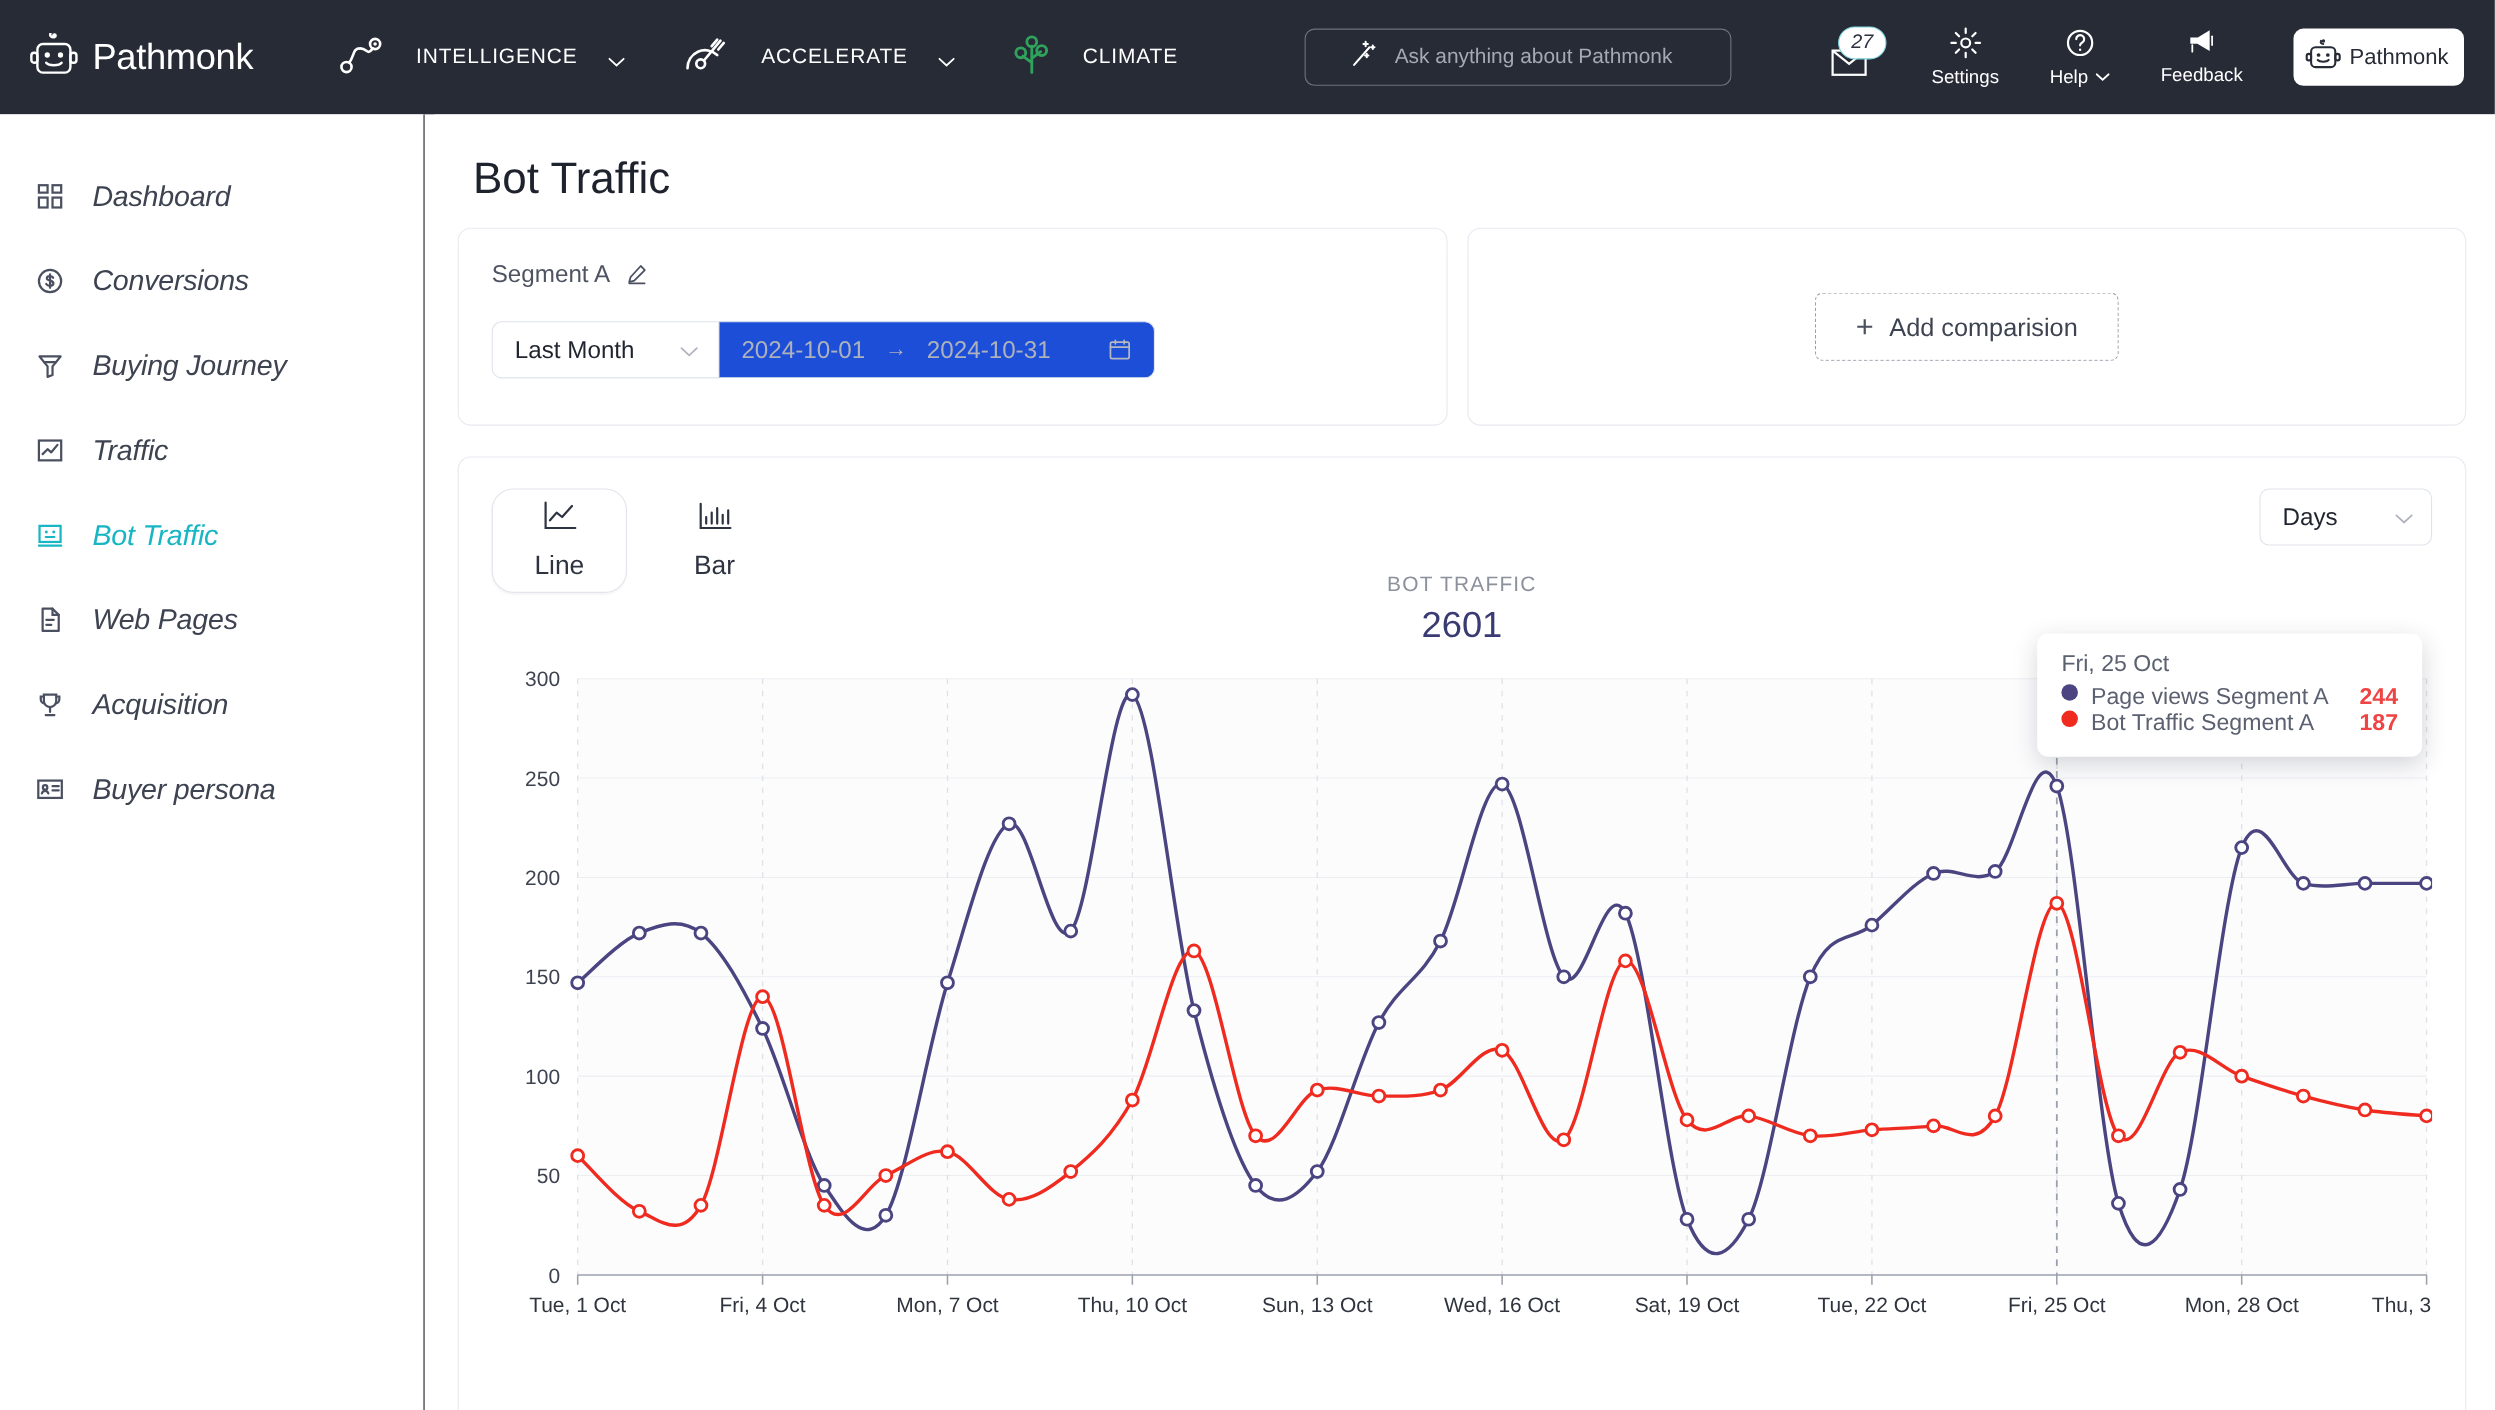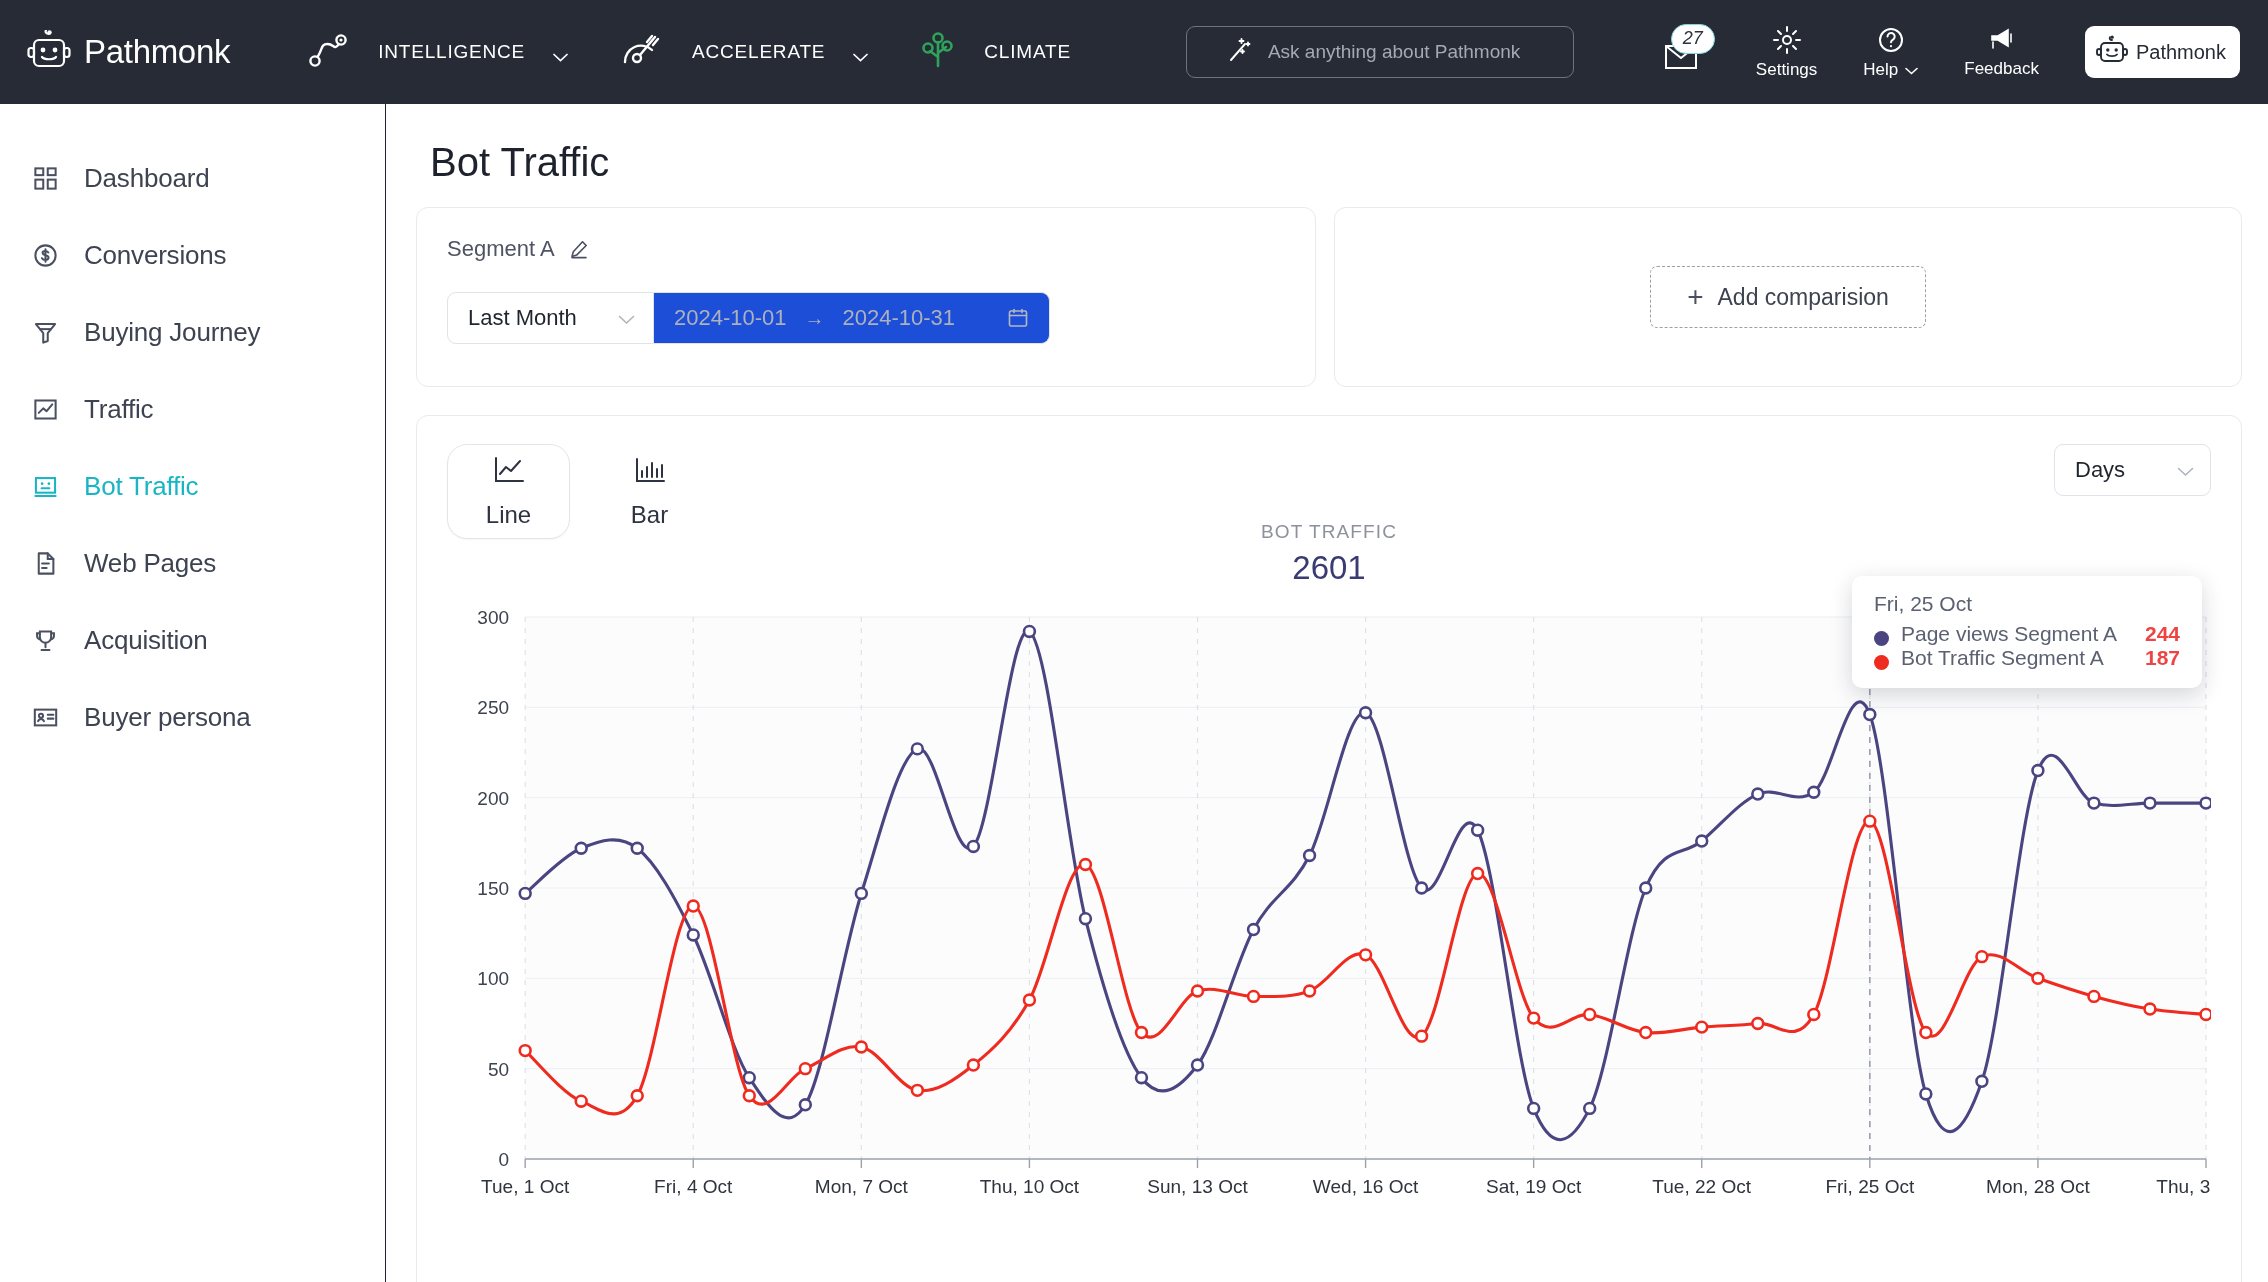--- a/index.html
+++ b/index.html
@@ -67,20 +67,21 @@
   
   .body-wrap { display: flex; height: 1178px; }
 
   .sidebar {
     width: 386px;
     background: #fff;
     border-right: 1px solid #e7e9ee;
     padding-top: 36px;
     flex: none;
     position: relative;
+    font-style: italic;
   }
   .side-item {
     display: flex; align-items: center;
     gap: 24px;
     height: 77px;
     padding-left: 31px;
     cursor: pointer;
     color: #3d4350;
     font-size: 26px;
   }
@@ -197,21 +198,21 @@
   .tooltip {
     position: absolute;
     left: 1435px; top: 160px;
     width: 350px;
     background: #fff;
     border-radius: 10px;
     box-shadow: 0 6px 22px rgba(30,35,50,.18);
     padding: 16px 22px 18px 22px;
   }
   .tt-date { font-size: 21px; color: #5b6170; margin-bottom: 6px; }
-  .tt-row { display: flex; align-items: flex-end; gap: 12px; margin-top: 0; }
+  .tt-row { display: flex; align-items: flex-start; gap: 12px; margin-top: 0; }
   .tt-dot { width: 15px; height: 15px; border-radius: 50%; flex: none; }
   .tt-name { font-size: 21px; color: #5b6170; white-space: nowrap; }
   .tt-val { margin-left: auto; font-size: 21px; font-weight: bold; color: #ef4444; }
 </style>
 </head>
 <body>
 
 <div class="topbar">
 
   <div class="brand">

